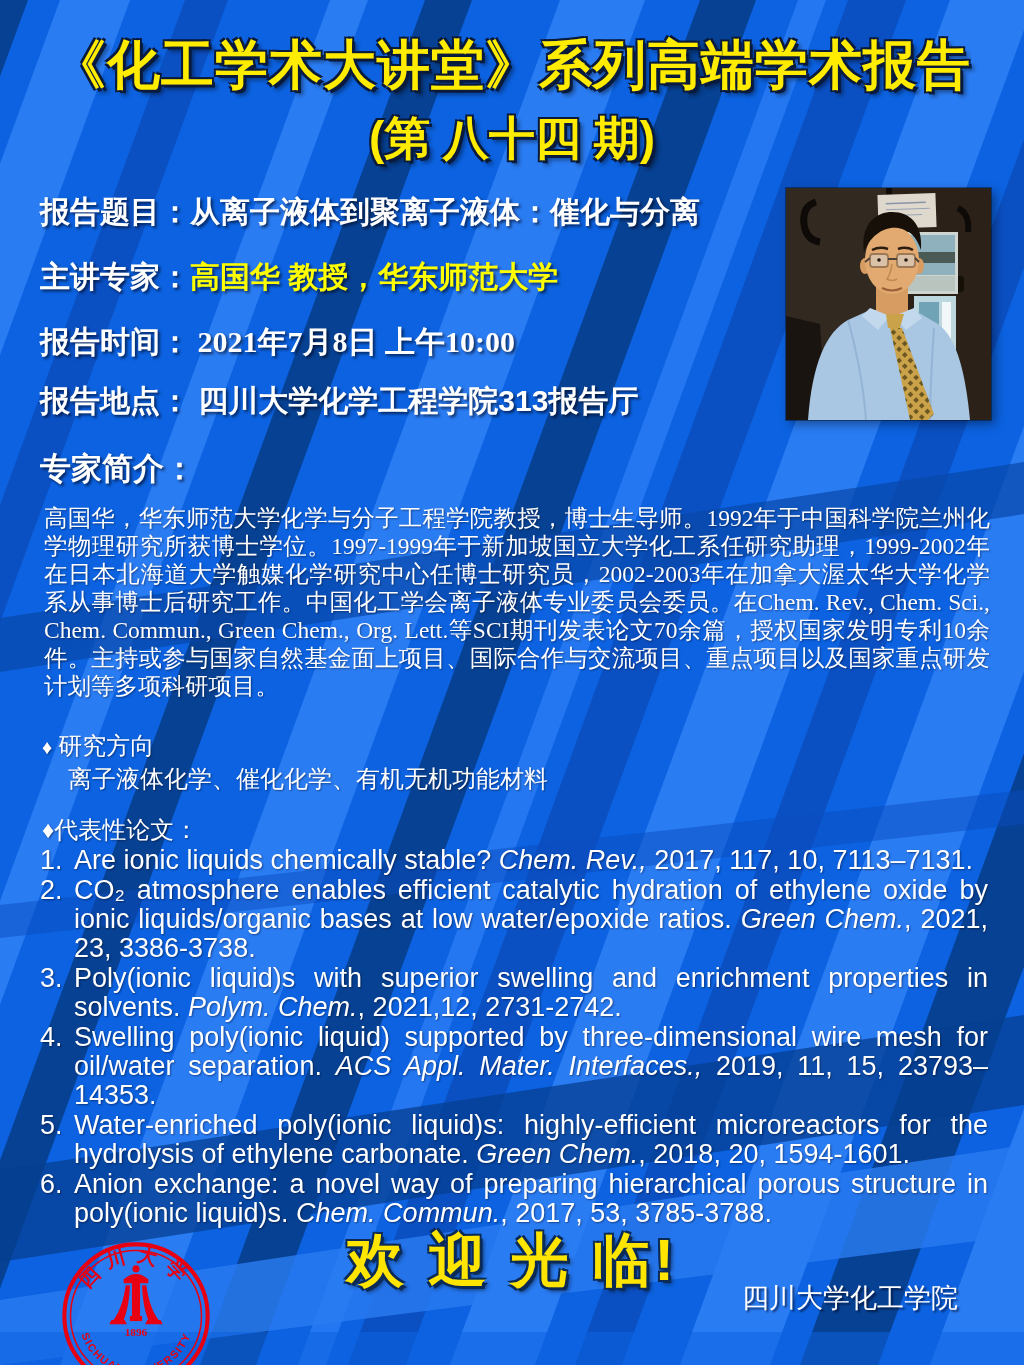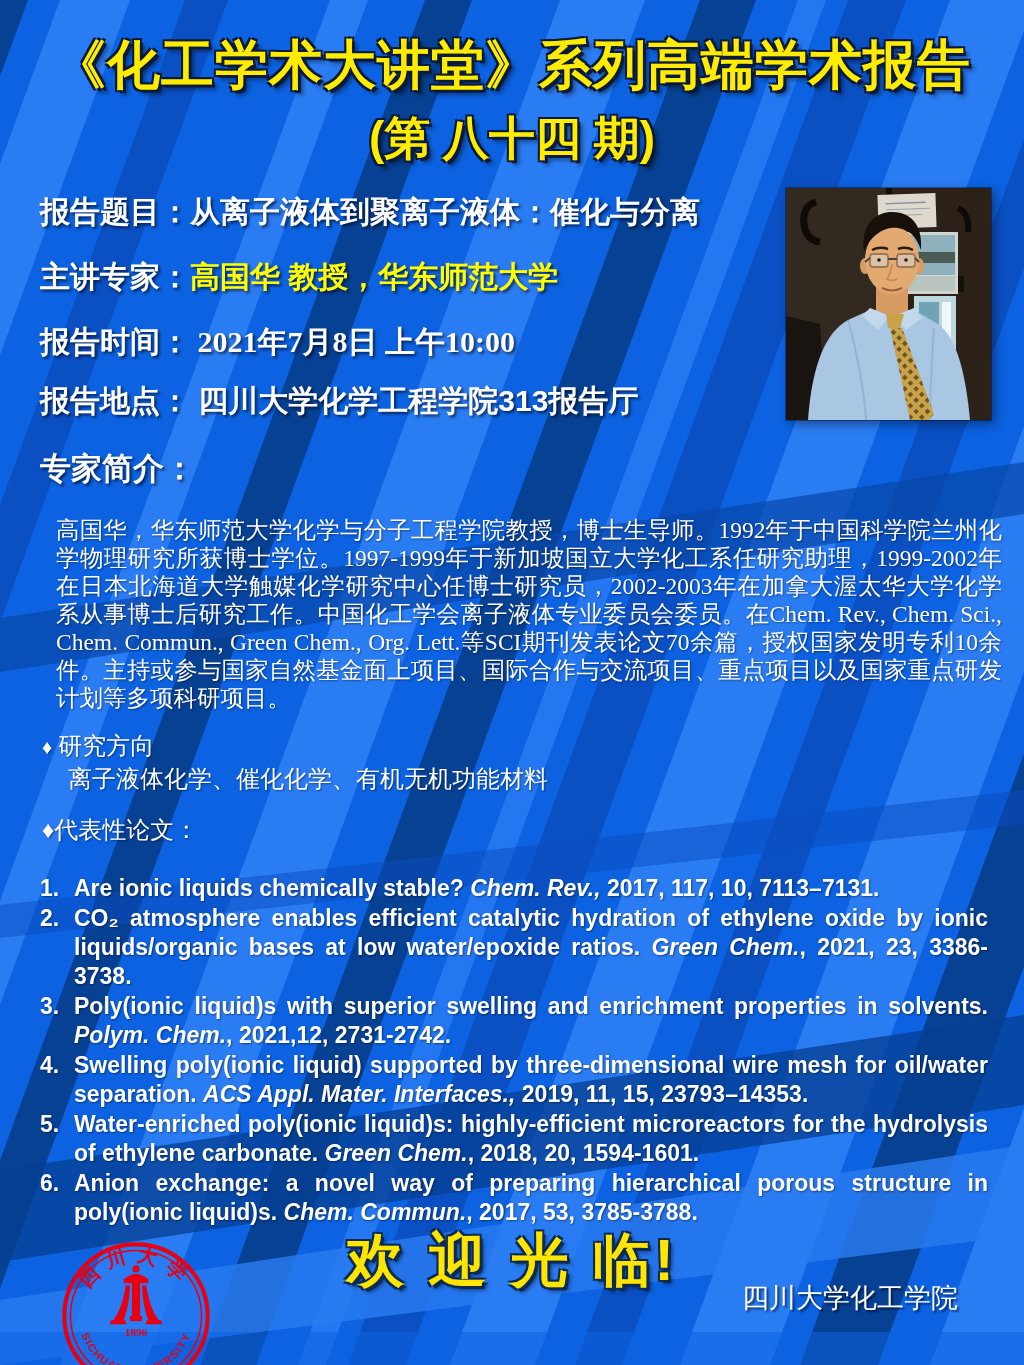--- a/index.html
+++ b/index.html
@@ -45,23 +45,23 @@
   .research-block { position:absolute; left:42px; top:730px; color:#fff;
                     font-size:24px; line-height:32px;
                     font-family:"Liberation Serif",serif;
                     text-shadow:1px 1px 2px rgba(0,0,20,.45); }
   .research-line2 { padding-left:26px; }
   .bullet { font-size:20px; }
 
   .papers-heading { position:absolute; left:42px; top:814px; color:#fff; font-size:24px;
                     font-family:"Liberation Serif",serif;
                     text-shadow:1px 1px 2px rgba(0,0,20,.45); }
-  .papers { position:absolute; left:40px; top:874px; width:948px; color:#fff;
-            font-size:23px; line-height:29px; text-align:justify;
-            text-shadow:1px 1px 2px rgba(0,0,20,.45);font-weight:bold; }
+  .papers { position:absolute; left:40px; top:846px; width:948px; color:#fff;
+            font-size:27px; line-height:29px; text-align:justify;
+            text-shadow:1px 1px 2px rgba(0,0,20,.45); }
   .paper { padding-left:34px; text-indent:-34px; margin-bottom:1px; }
   .pnum { display:inline-block; width:34px; text-indent:0; }
 
   .welcome { position:absolute; left:0; right:0; top:1222px; text-align:center;
              font-size:58px; font-weight:bold; color:#ffe500; letter-spacing:4px;
              text-shadow:-2px -2px 0 #0b2a55, 2px -2px 0 #0b2a55, -2px 2px 0 #0b2a55,
                          3px 3px 0 #0b2a55, 4px 4px 4px rgba(0,0,0,.5); }
   .org { position:absolute; right:66px; top:1280px; font-size:27px; color:#fff;
          font-family:Liberation Serif, serif; text-shadow:2px 2px 2px rgba(0,0,20,.6); }
 
@@ -164,21 +164,21 @@
       <circle cx="93" cy="72" r="1.8" fill="#241812"></circle>
       <circle cx="120" cy="72" r="1.8" fill="#241812"></circle>
       <path d="M 106,76 C 105,84 103,88 101,91 q 5,3 10,0" stroke="#c08a52" stroke-width="1.6" fill="none"></path>
       <path d="M 96,100 q 10,5 20,0" stroke="#9a5f38" stroke-width="2" fill="none"></path>
       <path d="M 100,126 L 118,126 L 114,140 L 102,140 Z" fill="#c9a24a"></path>
       <path d="M 104,140 L 116,140 L 148,226 L 142,232 L 124,232 Z" fill="url(#tiePat)"></path>
     </svg>
   </figure>
 
   <h2 class="bio-heading" style="margin:0">专家简介：</h2>
-  <p class="bio-text" style="margin:16px">高国华，华东师范大学化学与分子工程学院教授，博士生导师。1992年于中国科学院兰州化学物理研究所获博士学位。1997-1999年于新加坡国立大学化工系任研究助理，1999-2002年在日本北海道大学触媒化学研究中心任博士研究员，2002-2003年在加拿大渥太华大学化学系从事博士后研究工作。中国化工学会离子液体专业委员会委员。在Chem. Rev., Chem. Sci., Chem. Commun., Green Chem., Org. Lett.等SCI期刊发表论文70余篇，授权国家发明专利10余件。主持或参与国家自然基金面上项目、国际合作与交流项目、重点项目以及国家重点研发计划等多项科研项目。</p>
+  <p class="bio-text" style="margin:4px">高国华，华东师范大学化学与分子工程学院教授，博士生导师。1992年于中国科学院兰州化学物理研究所获博士学位。1997-1999年于新加坡国立大学化工系任研究助理，1999-2002年在日本北海道大学触媒化学研究中心任博士研究员，2002-2003年在加拿大渥太华大学化学系从事博士后研究工作。中国化工学会离子液体专业委员会委员。在Chem. Rev., Chem. Sci., Chem. Commun., Green Chem., Org. Lett.等SCI期刊发表论文70余篇，授权国家发明专利10余件。主持或参与国家自然基金面上项目、国际合作与交流项目、重点项目以及国家重点研发计划等多项科研项目。</p>
 
   <div class="research-block">
     <div class="research-line1">
       <span class="bullet">♦</span>
       <span>研究方向</span>
     </div>
     <div class="research-line2">离子液体化学、催化化学、有机无机功能材料</div>
   </div>
 
   <div class="papers-heading">♦代表性论文：</div>

